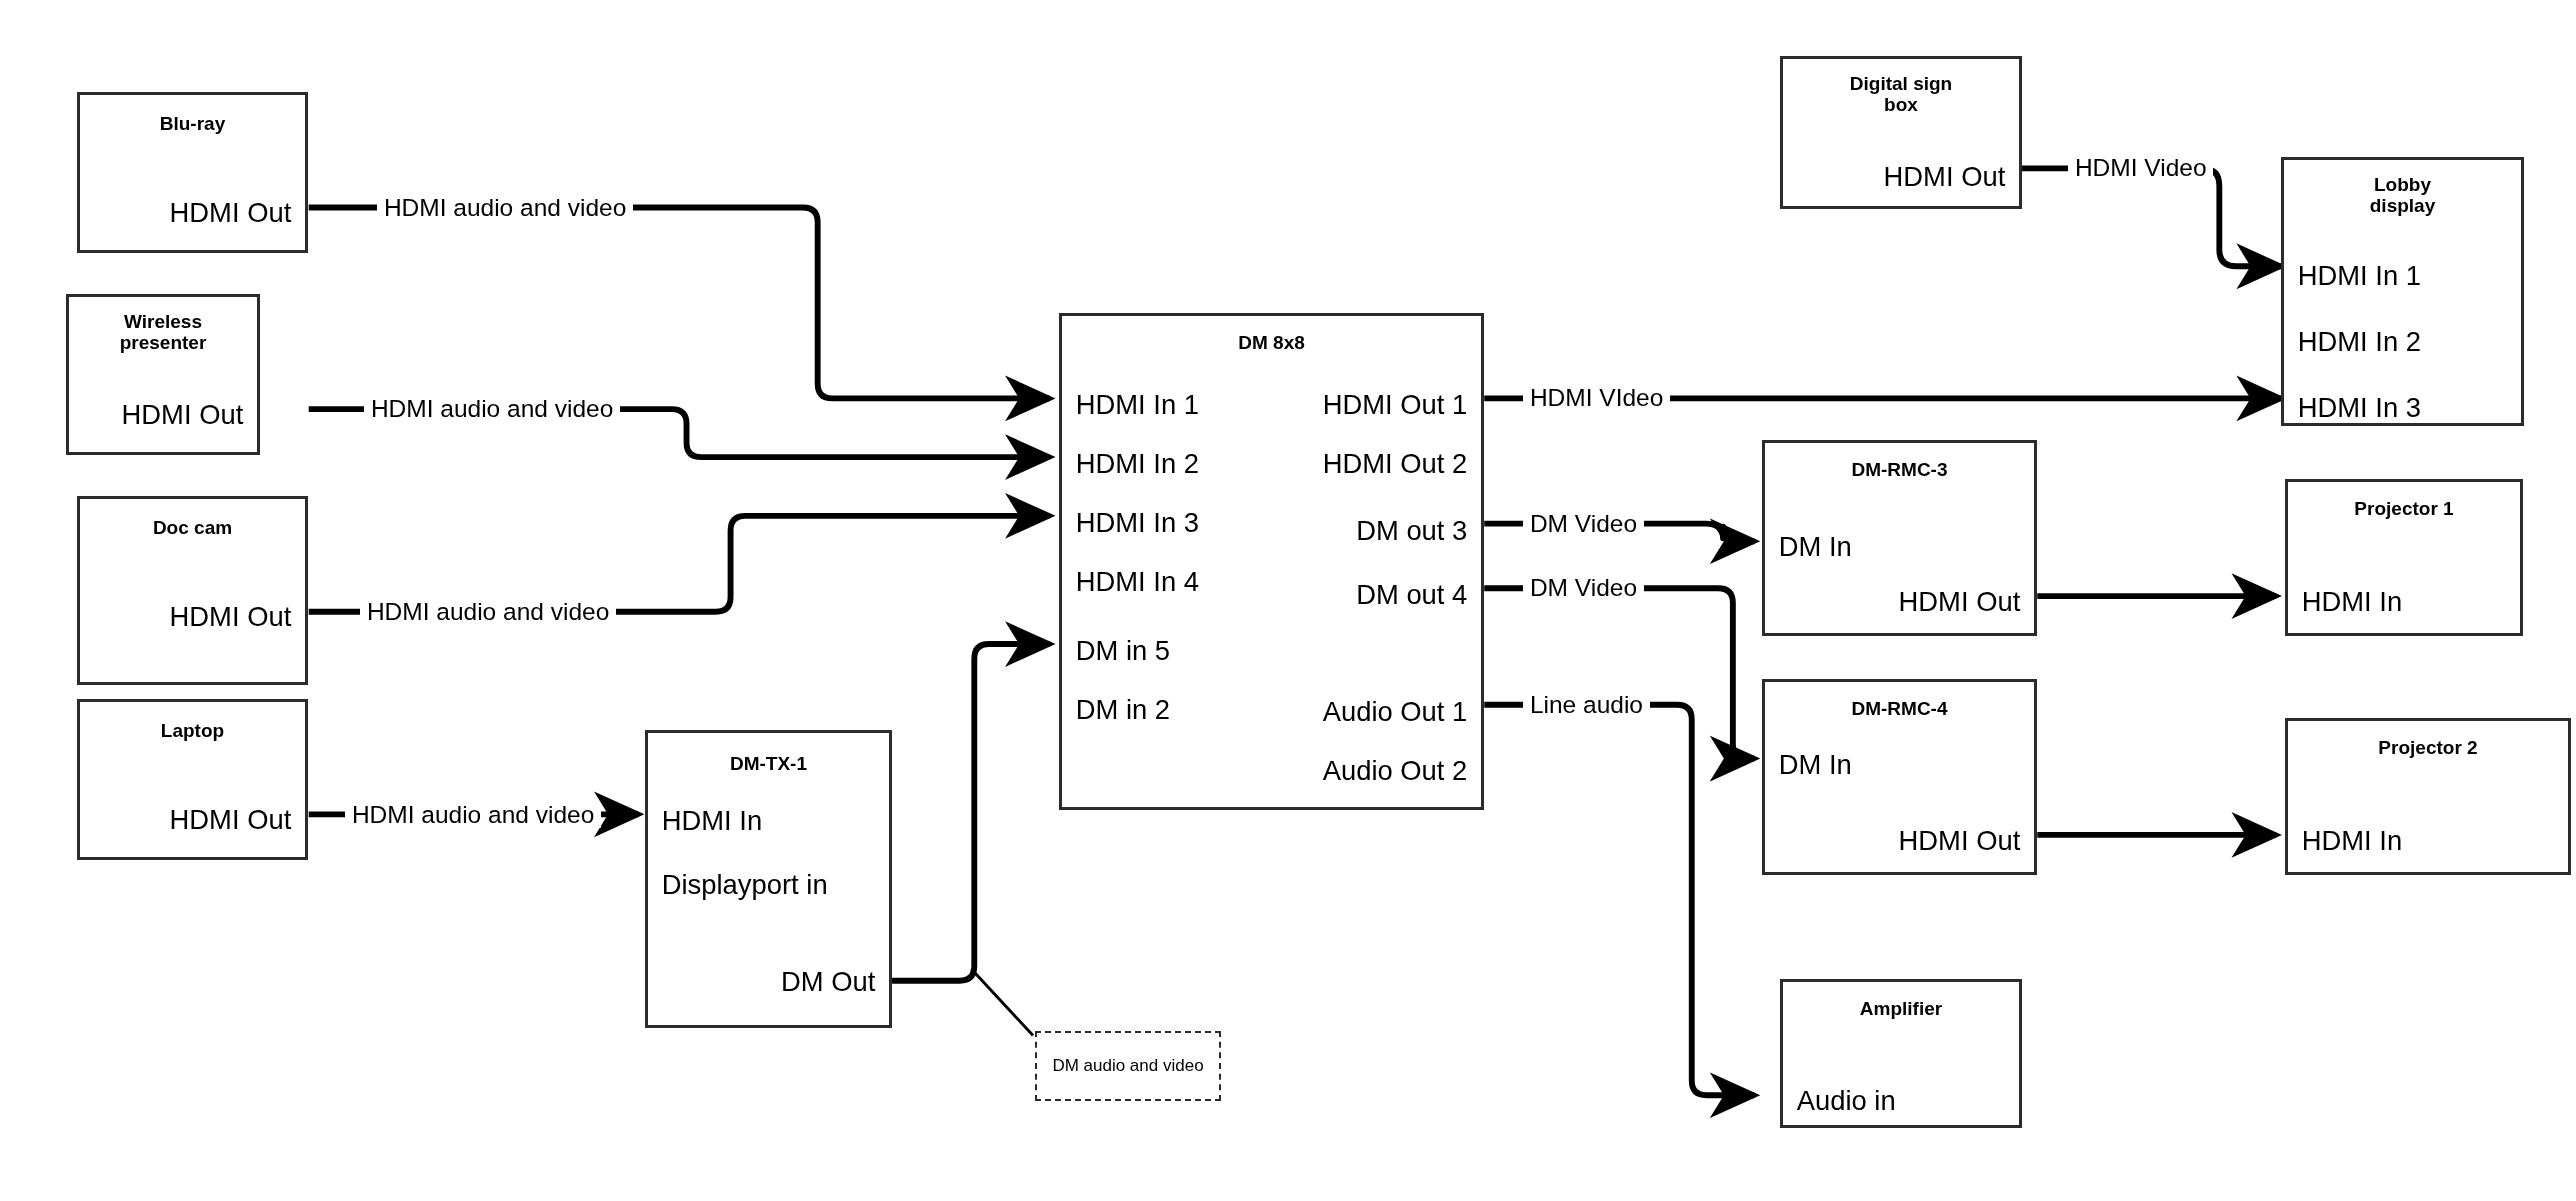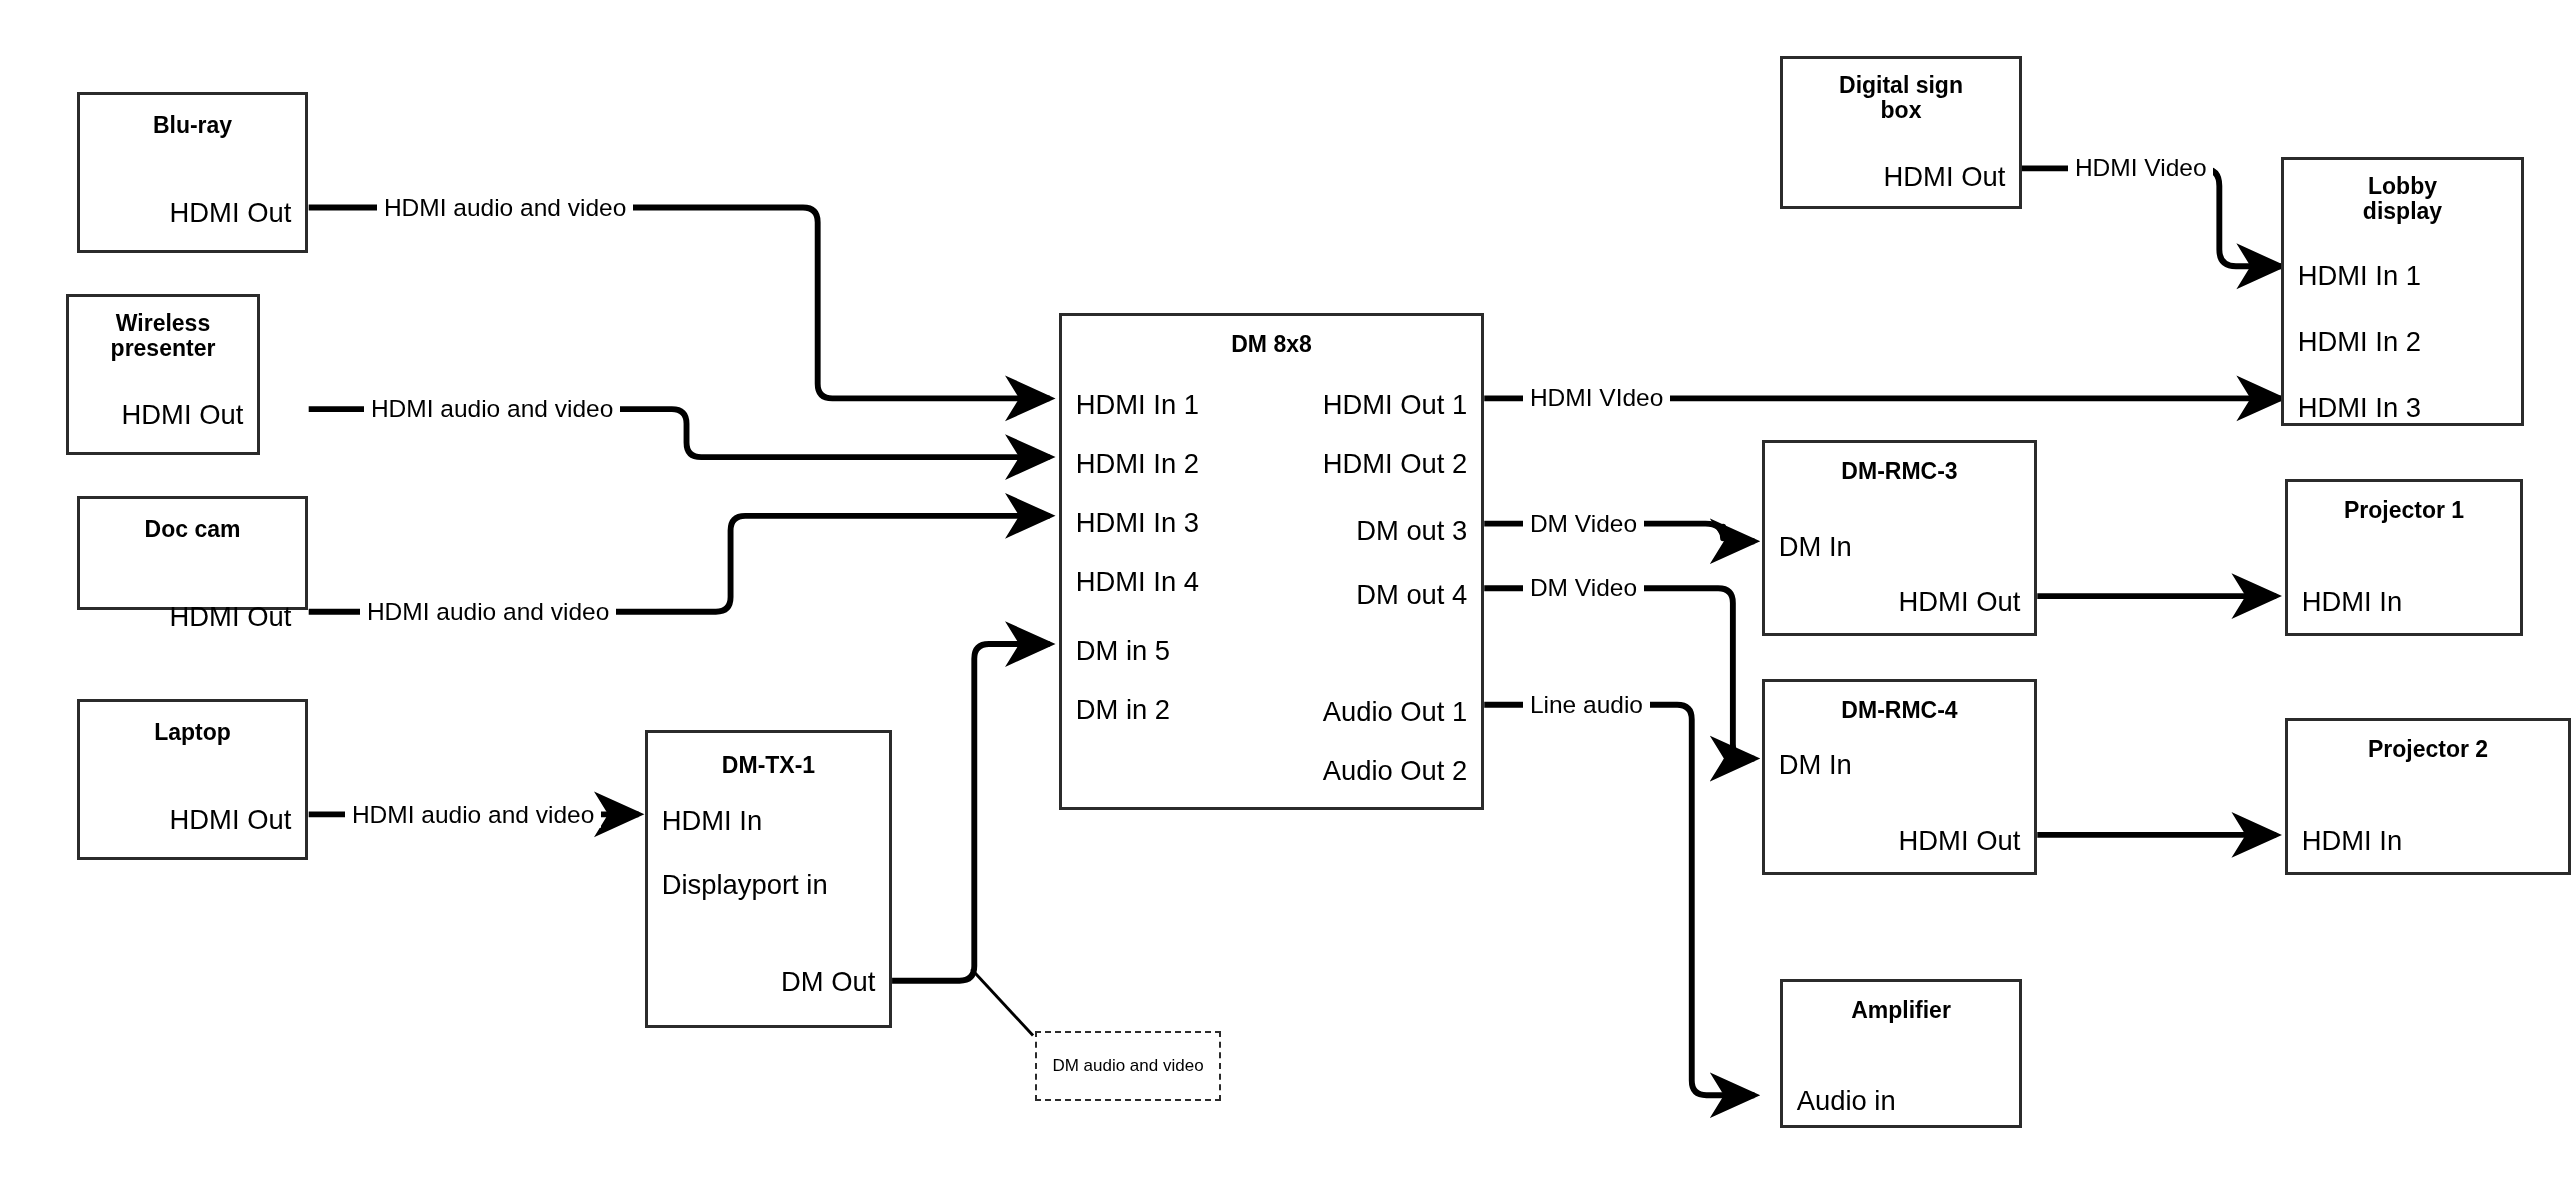--- a/index.html
+++ b/index.html
@@ -30,21 +30,21 @@
     box-sizing: border-box;
     background: #ffffff;
     border: 3.9px solid #2b2b2b;
   }
   .node .title {
     position: absolute;
     left: 0;
     right: 0;
     text-align: center;
     font-weight: bold;
-    font-size: 23px;
+    font-size: 19px;
     color: #000000;
     line-height: 1.12;
   }
   .port {
     position: absolute;
     font-size: 27.4px;
     color: #000000;
     white-space: nowrap;
     line-height: 1;
   }
@@ -124,21 +124,21 @@
     <div class="title" style="top:17.6px;">Blu-ray</div>
     <div class="port right" style="right:13.7px; top:104px;">HDMI Out</div>
   </div>
 
   <div class="node" style="left:66px; top:294px; width:194px; height:161px;">
     <div class="title" style="top:13.7px; white-space:pre-line;">Wireless
 presenter</div>
     <div class="port right" style="right:13.7px; top:104px;">HDMI Out</div>
   </div>
 
-  <div class="node" style="left:77px; top:496px; width:231px; height:114px;">
+  <div class="node" style="left:77px; top:496px; width:231px; height:189px;">
     <div class="title" style="top:17.6px;">Doc cam</div>
     <div class="port right" style="right:13.7px; top:104px;">HDMI Out</div>
   </div>
 
   <div class="node" style="left:77px; top:699px; width:231px; height:161px;">
     <div class="title" style="top:17.6px;">Laptop</div>
     <div class="port right" style="right:13.7px; top:104px;">HDMI Out</div>
   </div>
 
   <div class="node" style="left:645px; top:730px; width:247px; height:298px;">

